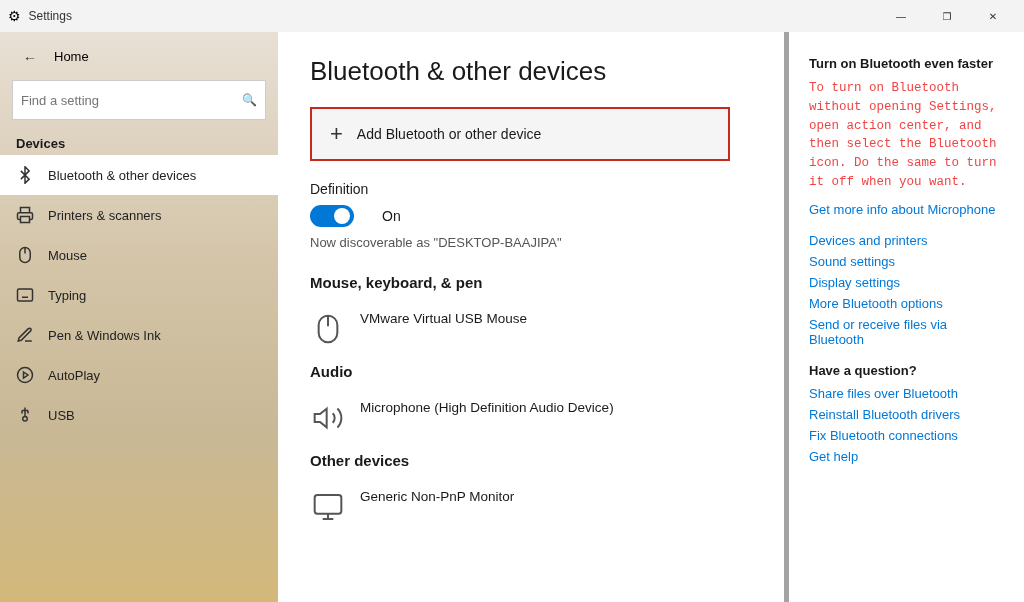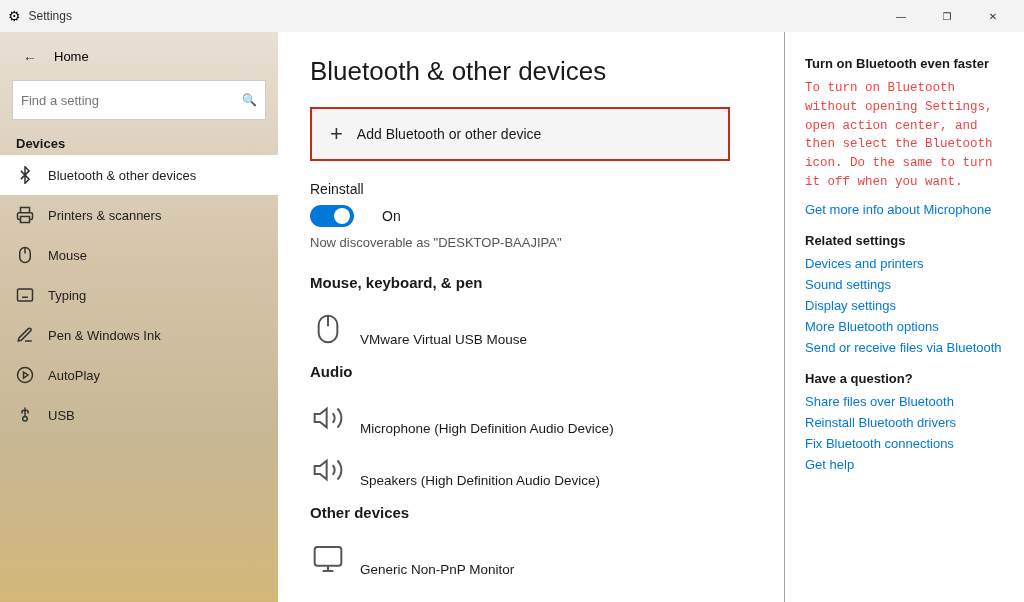--- a/index.html
+++ b/index.html
@@ -214,42 +214,42 @@
     
     .device-section-title {
       font-size: 15px;
       font-weight: 600;
       color: #1a1a1a;
       margin-bottom: 12px;
       margin-top: 8px;
     }
     .device-item {
       display: flex;
-      align-items: flex-end;
+      align-items: flex-start;
       gap: 14px;
       padding: 8px 0;
       font-size: 13.5px;
       color: #1a1a1a;
     }
     .device-icon {
       width: 36px;
       height: 36px;
       display: flex;
       align-items: center;
       justify-content: center;
       flex-shrink: 0;
     }
 
     
     .right-panel {
       width: 240px;
       flex-shrink: 0;
       background: white;
       padding: 24px 20px;
-      border-left: 1px solid #a3a3a3;
+      border-left: 5px solid #a3a3a3;
       overflow-y: auto;
     }
     .right-section-title {
       font-size: 13px;
       font-weight: 600;
       color: #1a1a1a;
       margin-bottom: 8px;
     }
     .right-desc {
       font-size: 12.5px;
@@ -370,21 +370,21 @@
   </div>
 
   <div class="content">
     <div class="page-title">Bluetooth &amp; other devices</div>
 
     <button class="add-device-btn">
       <span class="plus-icon">+</span>
       <span>Add Bluetooth or other device</span>
     </button>
 
-    <div class="section-subtitle">Reinstall</div>
+    <div class="section-subtitle">Definition</div>
     <div class="toggle-wrapper">
       <div class="toggle"></div>
       <span class="toggle-label">On</span>
     </div>
     <div class="discoverable-text">Now discoverable as "DESKTOP-BAAJIPA"</div>
 
     <div id="device-sections">
         <div class="device-section-title">Mouse, keyboard, &amp; pen</div>
         <div class="device-item">
       <div class="device-icon">
@@ -399,30 +399,20 @@
         <div class="device-item">
       <div class="device-icon">
             <svg width="32" height="32" viewBox="0 0 24 24" fill="none" stroke="#555" stroke-width="1.5">
               <polygon points="11 5 6 9 2 9 2 15 6 15 11 19 11 5"></polygon>
               <path d="M15.54 8.46a5 5 0 0 1 0 7.07"></path>
               <path d="M19.07 4.93a10 10 0 0 1 0 14.14"></path>
             </svg>
           </div>
       <span>Microphone (High Definition Audio Device)</span>
     </div>
-        <div class="device-item">
-      <div class="device-icon">
-            <svg width="32" height="32" viewBox="0 0 24 24" fill="none" stroke="#555" stroke-width="1.5">
-              <polygon points="11 5 6 9 2 9 2 15 6 15 11 19 11 5"></polygon>
-              <path d="M15.54 8.46a5 5 0 0 1 0 7.07"></path>
-              <path d="M19.07 4.93a10 10 0 0 1 0 14.14"></path>
-            </svg>
-          </div>
-      <span>Speakers (High Definition Audio Device)</span>
-    </div>
         <div class="device-section-title">Other devices</div>
         <div class="device-item">
       <div class="device-icon">
             <svg width="32" height="32" viewBox="0 0 24 24" fill="none" stroke="#555" stroke-width="1.5">
               <rect x="2" y="3" width="20" height="14" rx="2"></rect>
               <line x1="8" y1="21" x2="16" y2="21"></line>
               <line x1="12" y1="17" x2="12" y2="21"></line>
             </svg>
           </div>
       <span>Generic Non-PnP Monitor</span>
@@ -430,21 +420,20 @@
       </div>
   </div>
 
   <div class="right-panel">
     <div class="right-section-title">Turn on Bluetooth even faster</div>
     <div class="right-desc">To turn on Bluetooth without opening Settings, open action center, and then select the Bluetooth icon. Do the same to turn it off when you want.</div>
     <a class="right-link">Get more info about Microphone</a>
 
     <div class="right-divider"></div>
 
-    <div class="right-section-title">Related settings</div>
     <div id="related-links">
         <a class="right-link">Devices and printers</a>
         <a class="right-link">Sound settings</a>
         <a class="right-link">Display settings</a>
         <a class="right-link">More Bluetooth options</a>
         <a class="right-link">Send or receive files via Bluetooth</a>
       </div>
 
     <div class="right-divider"></div>
 

